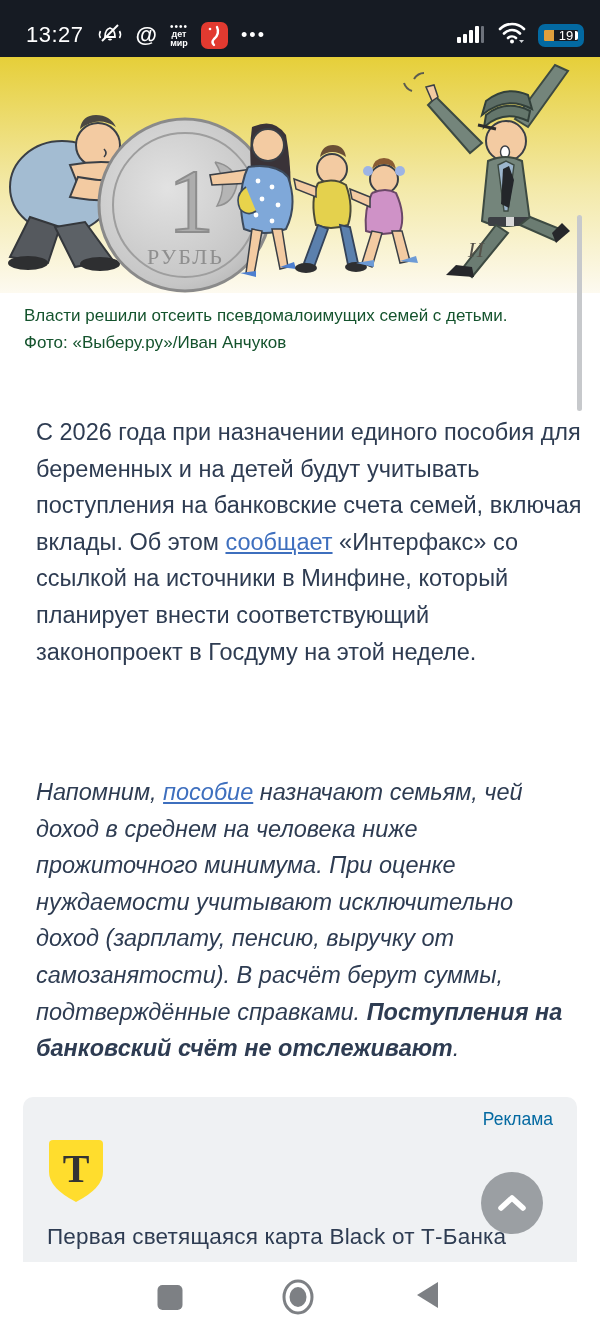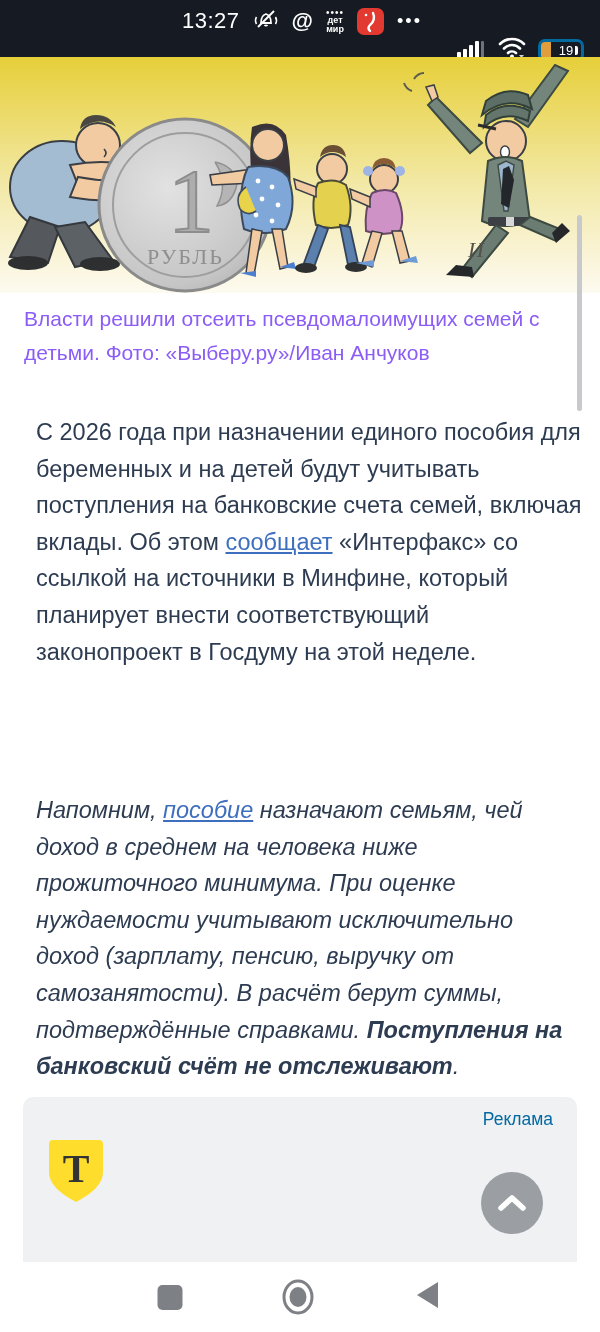--- a/index.html
+++ b/index.html
@@ -6,62 +6,62 @@
   html,body { background:#444; }
   .screen {
     position:relative; width:600px; height:1332px; margin:0 auto;
     background:#ffffff; overflow:hidden;
     font-family:"Liberation Sans", sans-serif;
   }
   
   .status-bar {
     position:absolute; top:0; left:0; width:600px; height:64px;
     background:#161b23; color:#fff;
-    display:flex; align-items:center; padding:6px 22px 0 26px;flex-direction:column;
+    display:flex; align-items:center; padding:6px 22px 0 26px;
   }
   .sb-left { display:flex; align-items:center; gap:13px; }
   .sb-time { font-size:22px; letter-spacing:0.5px; }
   .sb-right { margin-left:auto; display:flex; align-items:center; gap:11px; }
   .sb-at { font-size:22px; font-weight:bold; }
   .detmir { display:flex; flex-direction:column; align-items:center; line-height:8px; }
   .detmir .dots { font-size:10px; letter-spacing:1px; line-height:7px; }
   .detmir .txt { font-size:9px; font-weight:bold; line-height:9px; }
   .red-app {
     width:27px; height:27px; border-radius:7px; background:#e23a30;
     position:relative; overflow:hidden;
   }
   .red-app svg { position:absolute; inset:0; }
   .sb-more { font-size:18px; letter-spacing:2px; }
   .battery {
-    position:relative; width:46px; height:23px; border:3px solid #0369a1;
+    position:relative; width:46px; height:23px; border:6px solid #0369a1;
     border-radius:7px; display:flex; align-items:center; overflow:hidden;
   }
   .battery .fill { width:10px; height:100%; background:#e09f3c; }
   .battery .pct { flex:1; text-align:center; font-size:13px; color:#fff; }
   .battery-nub { width:3px; height:9px; background:#fefefe; border-radius:0 2px 2px 0; margin-left:-9px; }
   
   .illustration { position:absolute; top:57px; left:0; width:600px; height:236px; }
   
   .caption {
     position:absolute; top:302px; left:24px; width:520px;
-    color:#8b5cf6; font-size:21px; line-height:1.6;
+    color:#14532d; font-size:17px; line-height:1.6;
   }
   
   .page-scrollbar {
     position:absolute; right:18px; top:215px; width:5px; height:196px;
     background:#c7c9cc; border-radius:3px;
   }
   
   .para {
     position:absolute; left:36px; width:546px;
     color:#2e3c52; font-size:23.5px; line-height:36.6px;
   }
   .para a { color:#3e6fbe; text-decoration:underline; cursor:pointer; }
   .p1 { top:414px; }
-  .p2 { top:774px; font-style:italic;margin-top:18px; }
+  .p2 { top:774px; font-style:italic; }
   .p2 .bold { font-weight:700; }
   
   .ad-card {
     position:absolute; top:1097px; left:23px; width:554px; height:240px;
     background:#eff1f3; border-radius:10px; padding:12px 24px 0 24px;
   }
   .ad-label { text-align:right; color:#0369a1; font-size:17.5px; margin-bottom:8px; }
   .ad-header { display:flex; align-items:center; gap:15px; }
   .tbank-logo { width:58px; height:66px; flex:0 0 auto; }
   .ad-title { color:#2e3c52; font-size:24px; }
@@ -259,20 +259,21 @@
   <div class="ad-card">
     <div class="ad-label">Реклама</div>
     <div class="ad-header">
       <span class="tbank-logo">
         <svg width="58" height="66" viewBox="0 0 58 66">
           <path d="M6 2 H52 Q56 2 56 6 V34 Q56 50 29 64 Q2 50 2 34 V6 Q2 2 6 2 Z" fill="#ffdd2d"></path>
           <text x="29" y="44" text-anchor="middle" font-family="Liberation Serif, serif" font-weight="bold" font-size="40" fill="#333333">Т</text>
         </svg>
       </span>
     </div>
+    <div class="ad-subtitle">Первая светящаяся карта Black от Т-Банка</div>
   </div>
 
   <div class="fab">
     <svg width="30" height="20" viewBox="0 0 30 20">
       <polyline points="4,15 15,5 26,15" fill="none" stroke="#ffffff" stroke-width="5.5" stroke-linecap="round" stroke-linejoin="round"></polyline>
     </svg>
   </div>
 
   <div class="nav-bar">
     <span class="nav-btn nav-recents">

